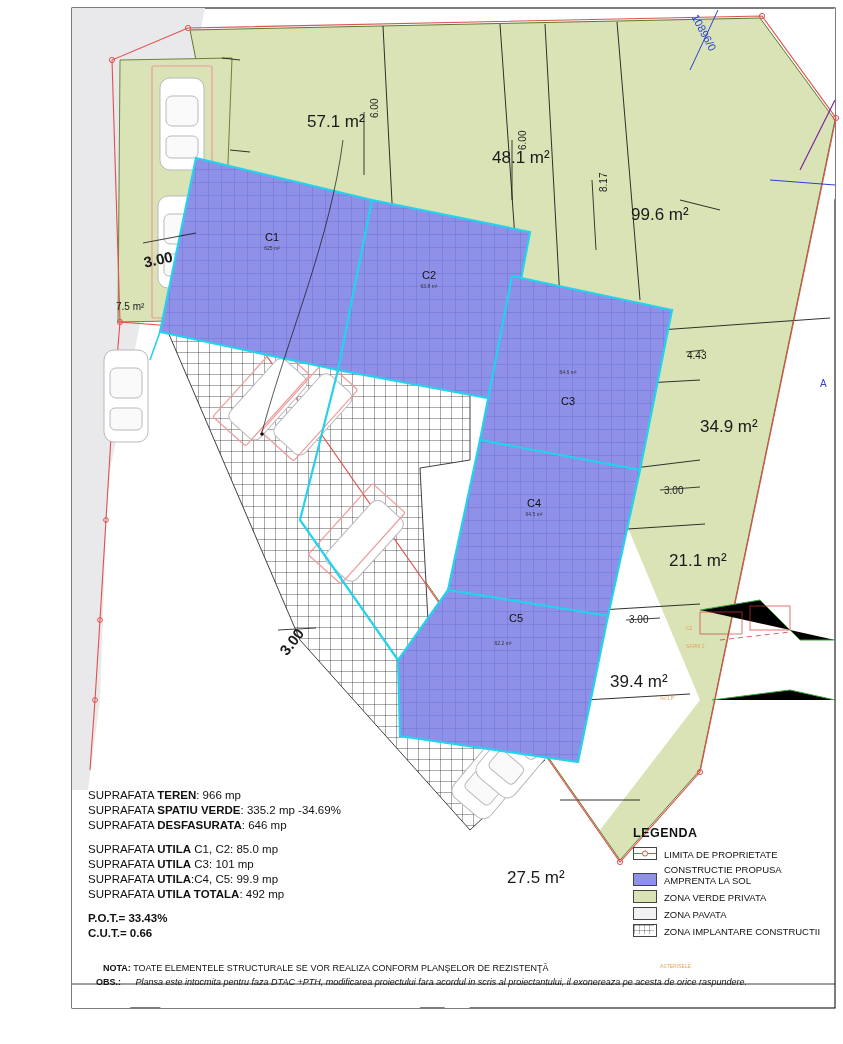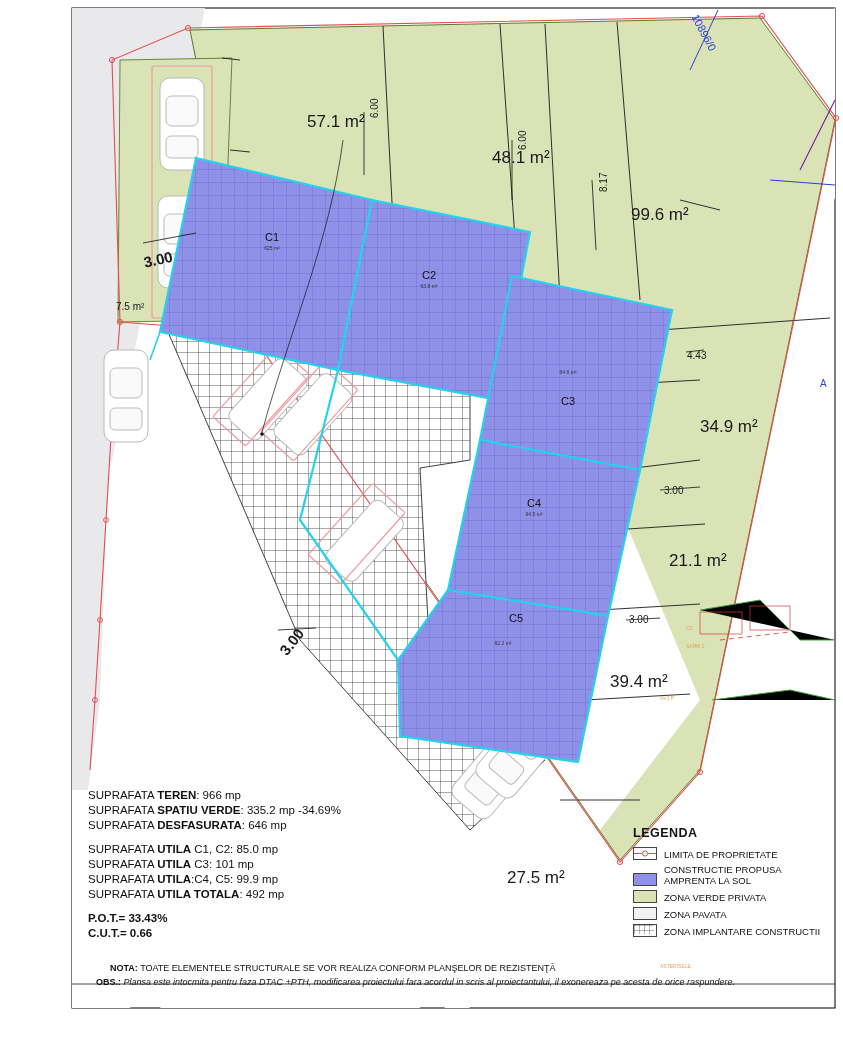--- a/index.html
+++ b/index.html
@@ -22,21 +22,21 @@
   
   #infobox{position:absolute;left:88px;top:788px;width:300px;font-size:11.5px;color:#111;line-height:15px;}
   #infobox .row{white-space:nowrap;}
   #infobox b{font-weight:bold;}
   #infobox .gap{height:9px;}
   #infobox .pot{font-weight:bold;font-size:11.5px;}
 
   
   .note{position:absolute;font-size:9px;color:#111;white-space:nowrap;}
   .note b{font-weight:bold;}
-  .note i{font-style:italic;}
+  .note i{font-style:italic;margin-left:12px;}
 
   
   #legend{position:absolute;left:633px;top:826px;width:200px;font-size:9.5px;color:#111;}
   #legend .title{font-weight:bold;font-size:12.5px;letter-spacing:.5px;margin-bottom:7px;}
   #legend .lrow{display:flex;align-items:flex-end;margin-bottom:4px;}
   #legend .sw{width:22px;height:11px;margin-right:7px;flex:none;border:1px solid #444;}
   #legend .ltxt{line-height:11px;}
   .sw-prop{background:#8f90e8;border:1px solid #2ed3e8;}
   .sw-verde{background:#d9e3b6;border:1px solid #4d6b16;}
   .sw-pavata{background:#f2f2f2;border:1px solid #888;}
@@ -272,21 +272,21 @@
     <div class="gap"></div>
     <div class="row"><span>SUPRAFATA </span><b>UTILA</b><span> C1, C2: 85.0 mp</span></div>
     <div class="row"><span>SUPRAFATA </span><b>UTILA</b><span> C3: 101 mp</span></div>
     <div class="row"><span>SUPRAFATA </span><b>UTILA</b><span>:C4, C5: 99.9 mp</span></div>
     <div class="row"><span>SUPRAFATA </span><b>UTILA TOTALA</b><span>: 492 mp</span></div>
     <div class="gap"></div>
     <div class="row pot">P.O.T.= 33.43%</div>
     <div class="row pot">C.U.T.= 0.66</div>
   </div>
 
-  <div class="note" style="left:103px;top:963px;margin-left:7px;">
+  <div class="note" style="left:103px;top:963px;">
     <b>NOTA:</b> <span>TOATE ELEMENTELE STRUCTURALE SE VOR REALIZA CONFORM PLANŞELOR DE REZISTENŢĂ</span>
   </div>
   <div class="note" style="left:96px;top:977px;">
     <b>OBS.:</b> <i>Plansa este intocmita pentru faza DTAC +PTH,  modificarea proiectului fara acordul in scris al proiectantului, il exonereaza pe acesta de orice raspundere.</i>
   </div>
 
   <div id="legend">
     <div class="title">LEGENDA</div>
 
     <div class="lrow">

